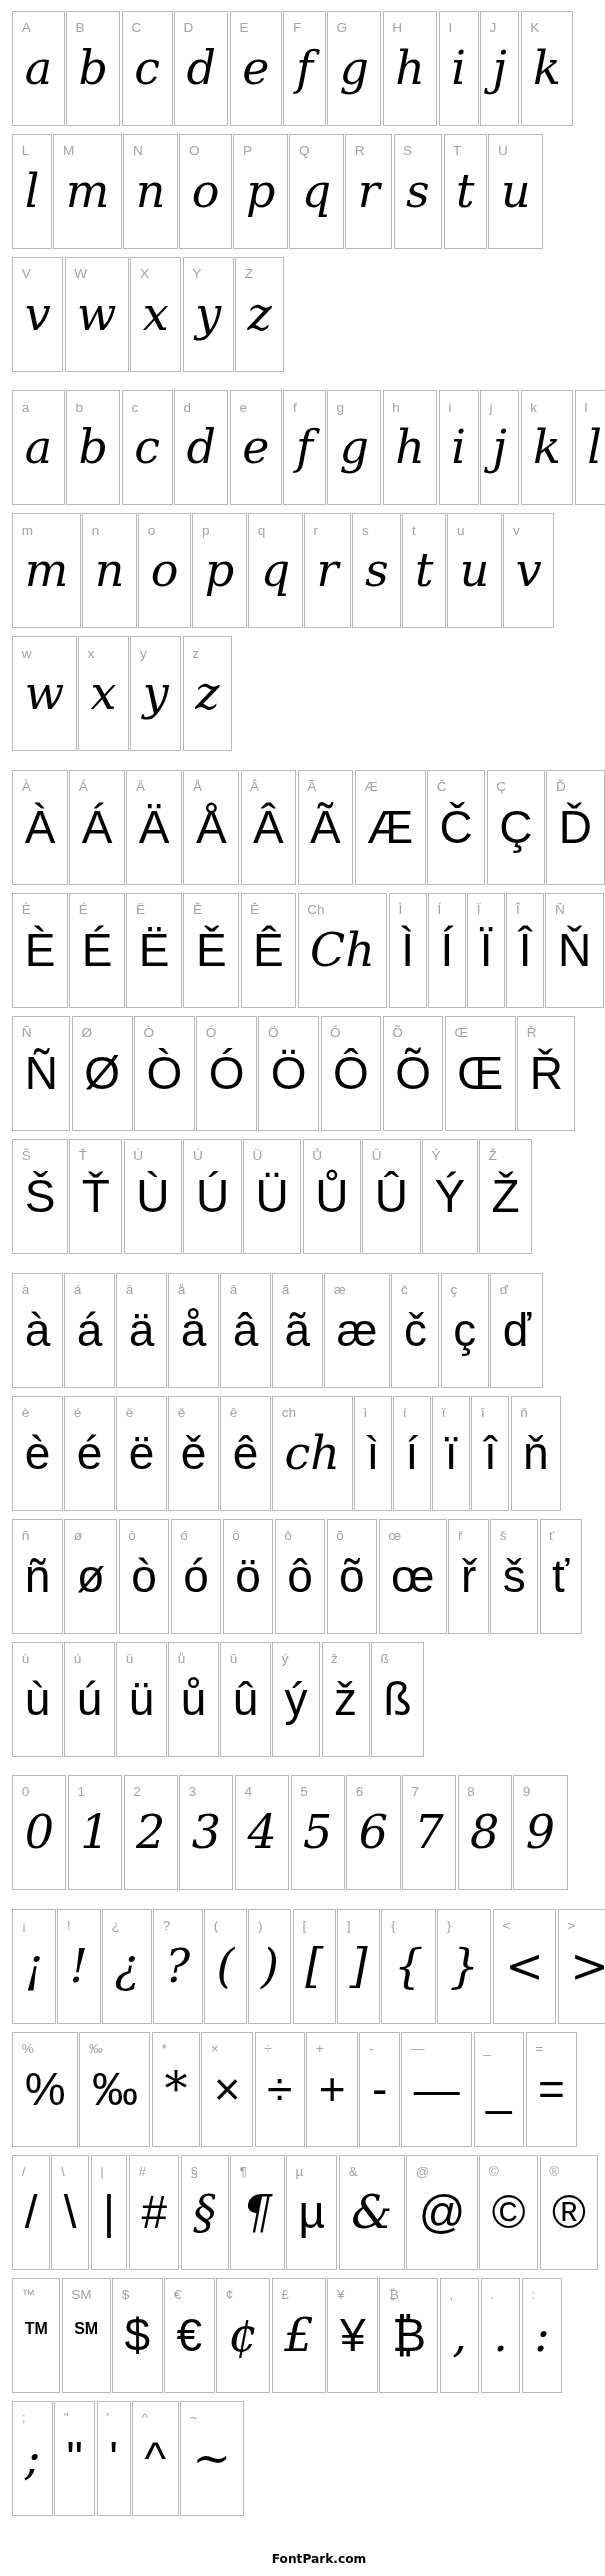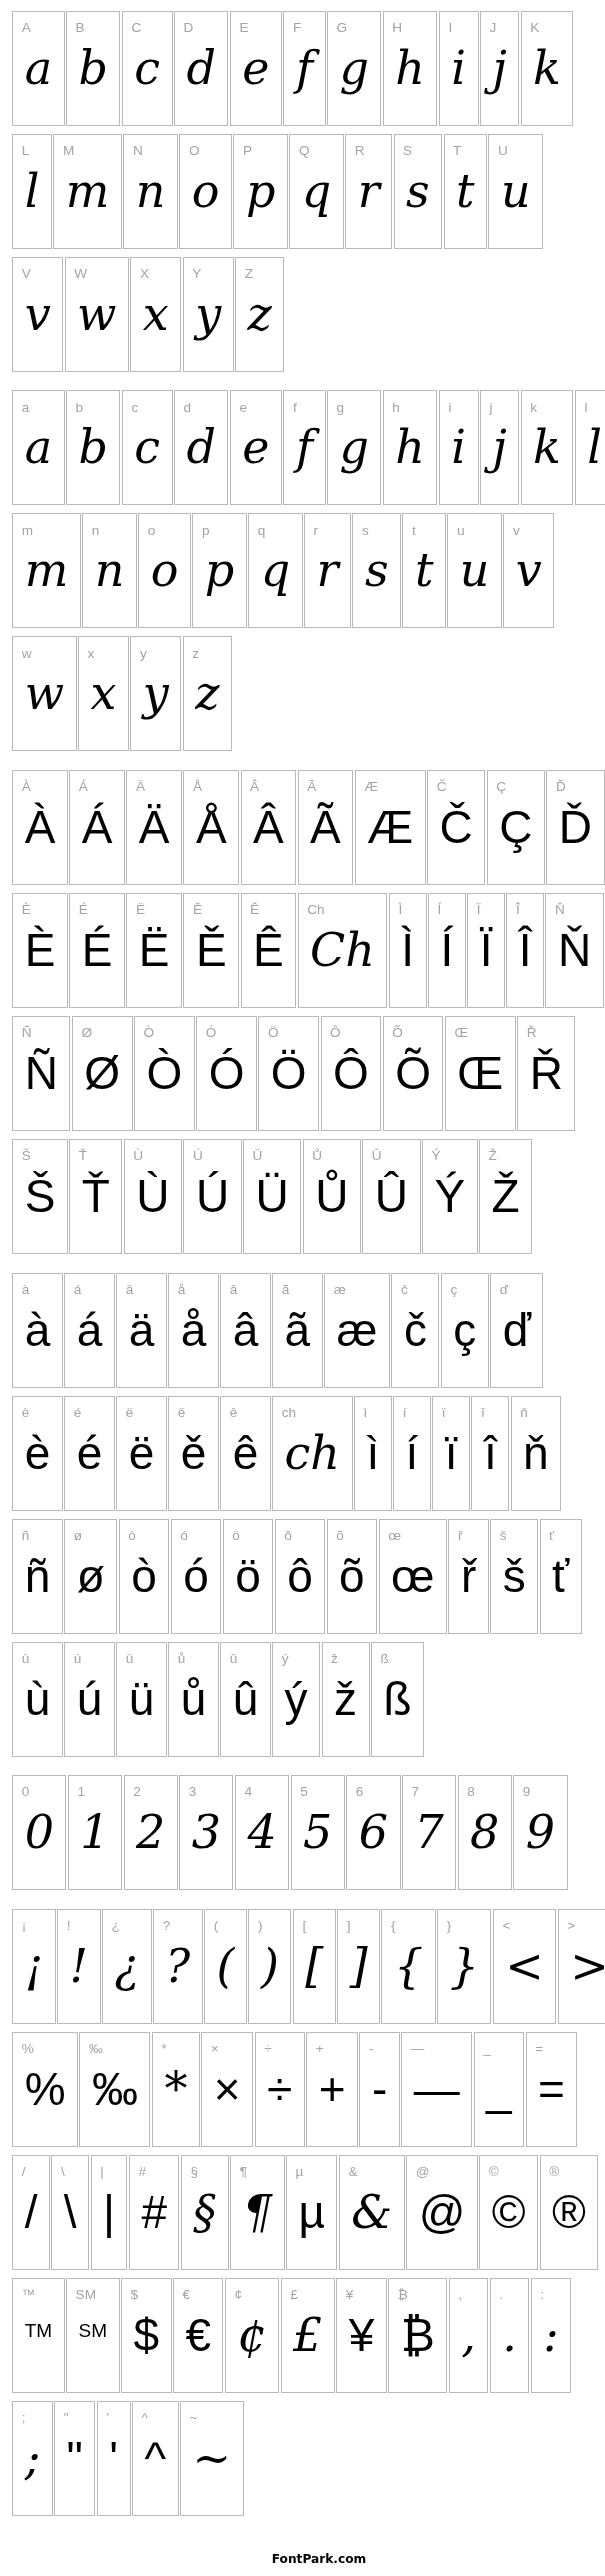--- a/index.html
+++ b/index.html
@@ -45,22 +45,22 @@
     color: #000000;
     white-space: pre;
   }
   
   .style-u { font-family: "DejaVu Serif", serif; font-style: italic; }
   
   .style-p { font-family: "Liberation Sans", "DejaVu Sans", sans-serif; }
   
   .style-ps {
     font-family: "Liberation Sans", "DejaVu Sans", sans-serif;
-    font-weight: normal;
-    font-size: 19px;
+    font-weight: bold;
+    font-size: 16px;
     margin-top: 42px;
   }
   .footer {
     position: absolute;
     top: 2552px;
     left: 16px;
     width: 606px;
     text-align: center;
   }
   .footer a {

